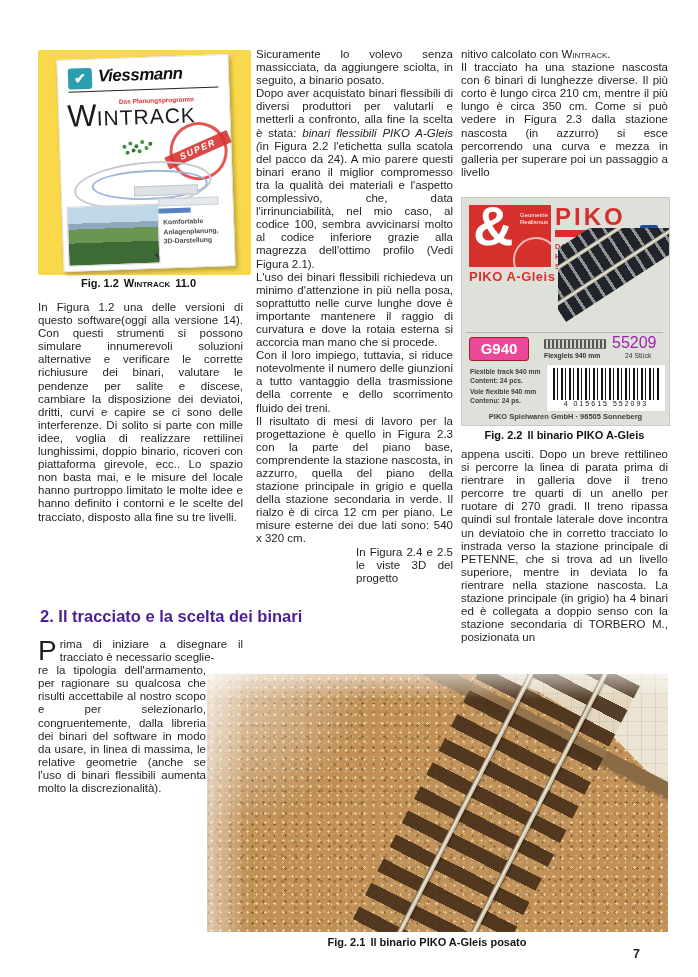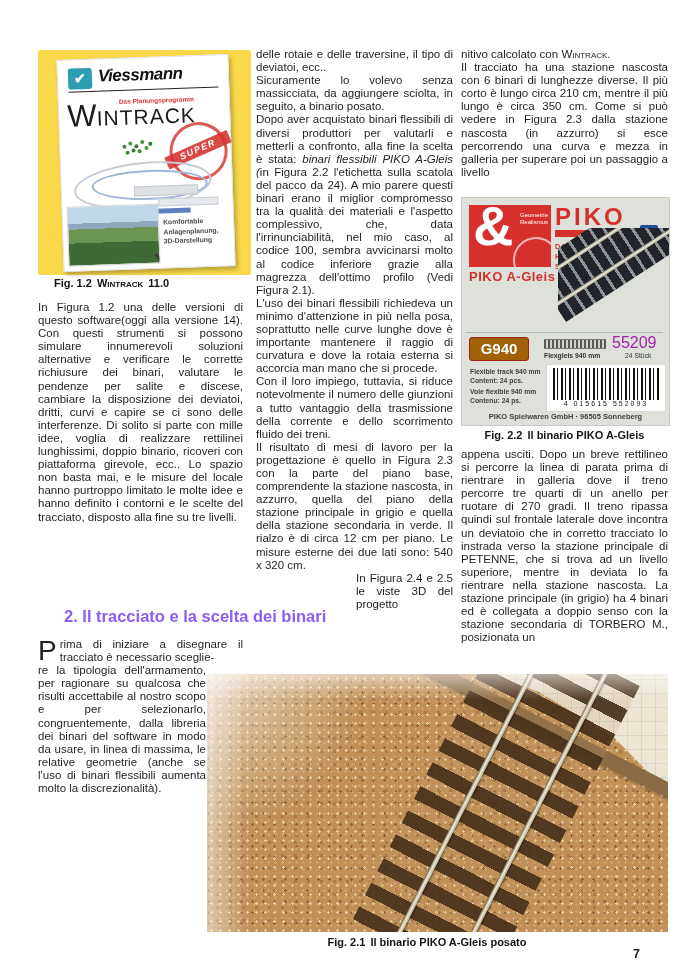--- a/index.html
+++ b/index.html
@@ -38,26 +38,26 @@
     15px 5px 0 #3d8b37,22px 2px 0 #4a9a3f,3px 6px 0 #3d8b37,26px -2px 0 #2f7a2f;}
   .v-plat1{position:absolute;left:72px;top:128px;width:62px;height:8px;background:#dde1e6;border:1px solid #c2c7cd;}
   .v-plat2{position:absolute;left:96px;top:141px;width:58px;height:6px;background:#e5e8ec;border:1px solid #ccd0d6;}
   .v-plat3{position:absolute;left:86px;top:151px;width:42px;height:5px;background:#5b82c0;}
   .v-scene{position:absolute;left:4px;top:146px;width:90px;height:58px;border:1px solid #d8d8d8;
     background:linear-gradient(180deg,#bfd8e8 0 28%,#8fa8bd 28% 38%,#6b9552 38% 62%,#3e6b35 62% 100%);overflow:hidden;}
   .v-scene-road{position:absolute;left:-20px;top:26px;width:110px;height:44px;border:3px solid #3a3a3a;
     border-radius:50%;border-top-color:transparent;border-left-color:transparent;transform:rotate(14deg);}
   .v-features{position:absolute;left:100px;top:160px;width:66px;font-size:6.8px;font-weight:bold;
     color:#4a4a4a;line-height:9.5px;}
-  #fig12-caption{left:54px;top:277px;width:213px;}
+  #fig12-caption{left:32px;top:277px;width:213px;text-align:center;}
   #fig12-caption .sep{display:inline-block;width:5px;}
 
   
   #col1-para{left:38px;top:301px;width:205px;}
-  #heading2{left:40px;top:607px;font-size:16.5px;font-weight:bold;color:#8b5cf6;white-space:nowrap;margin-left:24px;}
+  #heading2{left:40px;top:607px;font-size:16.5px;font-weight:bold;color:#4c1d95;white-space:nowrap;}
   #col1-lower{left:38px;top:638px;width:205px;}
   #col1-lower .narrow{width:168px;}
   .dropcap{float:left;font-size:28px;line-height:25px;padding-right:3px;color:#221e1f;}
   #col2{left:256px;top:48px;width:197px;}
   #col2-right-block{width:97px;margin-left:100px;}
   #col3-top{left:461px;top:48px;width:207px;}
   #col3-lower{left:461px;top:448px;width:207px;}
 
   
   #fig22{left:461px;top:197px;width:207px;height:227px;background:#dde1da;border:1px solid #c8ccc3;}
@@ -72,21 +72,21 @@
     font-size:8px;font-weight:bold;text-align:center;line-height:15px;border-radius:2px;}
   .p-sys{position:absolute;left:93px;top:44px;font-size:7.5px;font-weight:bold;color:#d6302c;line-height:10px;}
   .p-trackwrap{position:absolute;left:96px;top:30px;width:111px;height:104px;overflow:hidden;}
   .p-trackband{position:absolute;left:8px;top:28px;width:200px;height:66px;
     background:repeating-linear-gradient(90deg,#23242b 0 9px,#8d9496 9px 12px);
     transform:rotate(-33deg);transform-origin:left bottom;}
   .p-rail{position:absolute;left:0;width:200px;height:4px;
     background:linear-gradient(180deg,#6b6b60,#eeeadb 45%,#b6b09a);}
   .p-rail.r1{top:14px;} .p-rail.r2{top:44px;}
   .p-divider{position:absolute;left:4px;top:134px;width:197px;height:1px;background:#b4b9b0;}
-  .p-g940{position:absolute;left:7px;top:139px;width:58px;height:22px;background:#a16207;color:#fff;
+  .p-g940{position:absolute;left:7px;top:139px;width:58px;height:22px;background:#ec4899;color:#fff;
     font-size:15px;font-weight:bold;text-align:center;line-height:22px;border-radius:3px;border:1px solid #9e1f1c;}
   .p-glyph{position:absolute;left:82px;top:141px;width:62px;height:8px;
     background:repeating-linear-gradient(90deg,#555 0 2px,#cfd3cb 2px 4px);
     border-top:1px solid #777;border-bottom:1px solid #777;}
   .p-item{position:absolute;left:150px;top:136px;font-size:16px;font-weight:normal;color:#a21caf;}
   .p-flex{position:absolute;left:82px;top:154px;font-size:6.8px;font-weight:bold;color:#333;}
   .p-qty{position:absolute;left:163px;top:154px;font-size:6.8px;color:#333;}
   .p-lang{position:absolute;left:8px;font-size:6.8px;font-weight:bold;color:#40413f;line-height:8.5px;}
   .p-lang.en{top:170px;} .p-lang.fr{top:190px;}
   .p-barcode{position:absolute;left:84px;top:166px;width:118px;height:46px;background:#fff;border:1px solid #d7dad2;}
@@ -167,21 +167,20 @@
   </div>
 
   <div id="heading2" class="abs">2. Il tracciato e la scelta dei binari</div>
 
   <div id="col1-lower" class="abs body-text">
     <p><span class="dropcap">P</span><span>rima di iniziare a disegnare il tracciato è necessario sceglie-</span></p>
     <p class="narrow">re la tipologia dell'armamento, per ragionare su qualcosa che risulti accettabile al nostro scopo e per selezionarlo, congruentemente, dalla libreria dei binari del software in modo da usare, in linea di massima, le relative geometrie (anche se l'uso di binari flessibili aumenta molto la discrezionalità).</p>
   </div>
 
   <div id="col2" class="abs body-text">
-    <p>delle rotaie e delle traversine, il tipo di deviatoi, ecc..</p>
     <p>Sicuramente lo volevo senza massicciata, da aggiungere sciolta, in seguito, a binario posato.</p>
     <p><span>Dopo aver acquistato binari flessibili di diversi produttori per valutarli e metterli a confronto, alla fine la scelta è stata: </span><span class="italic">binari flessibili PIKO A-Gleis (</span><span>in Figura 2.2 l'etichetta sulla scatola del pacco da 24). A mio parere questi binari erano il miglior compromesso tra la qualità dei materiali e l'aspetto complessivo, che, data l'irrinunciabilità, nel mio caso, al codice 100, sembra avvicinarsi molto al codice inferiore grazie alla magrezza dell'ottimo profilo (Vedi Figura 2.1).</span></p>
     <p>L'uso dei binari flessibili richiedeva un minimo d'attenzione in più nella posa, soprattutto nelle curve lunghe dove è importante mantenere il raggio di curvatura e dove la rotaia esterna si accorcia man mano che si procede.</p>
     <p>Con il loro impiego, tuttavia, si riduce notevolmente il numero delle giunzioni a tutto vantaggio della trasmissione della corrente e dello scorrimento fluido dei treni.</p>
     <p>Il risultato di mesi di lavoro per la progettazione è quello in Figura 2.3 con la parte del piano base, comprendente la stazione nascosta, in azzurro, quella del piano della stazione principale in grigio e quella della stazione secondaria in verde. Il rialzo è di circa 12 cm per piano. Le misure esterne dei due lati sono: 540 x 320 cm.</p>
     <p id="col2-right-block">In Figura 2.4 e 2.5 le viste 3D del progetto</p>
   </div>
 
   <div id="col3-top" class="abs body-text">
     <p><span>nitivo calcolato con </span><span class="smallcaps">Wintrack</span><span>.</span></p>

